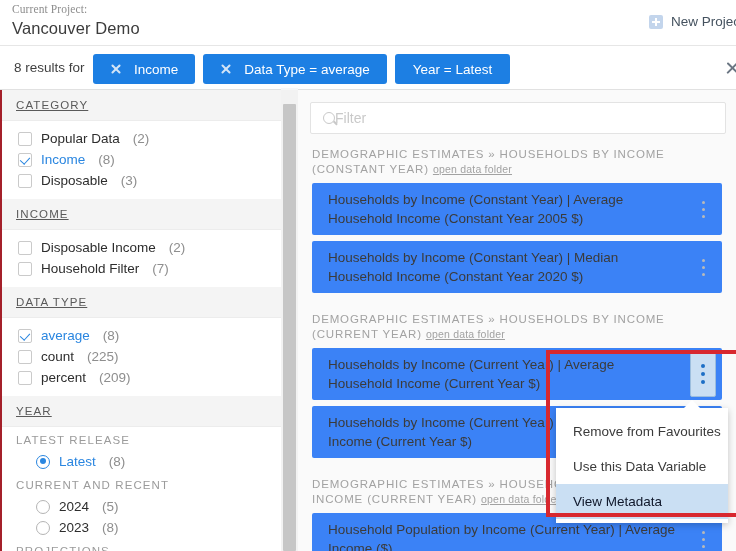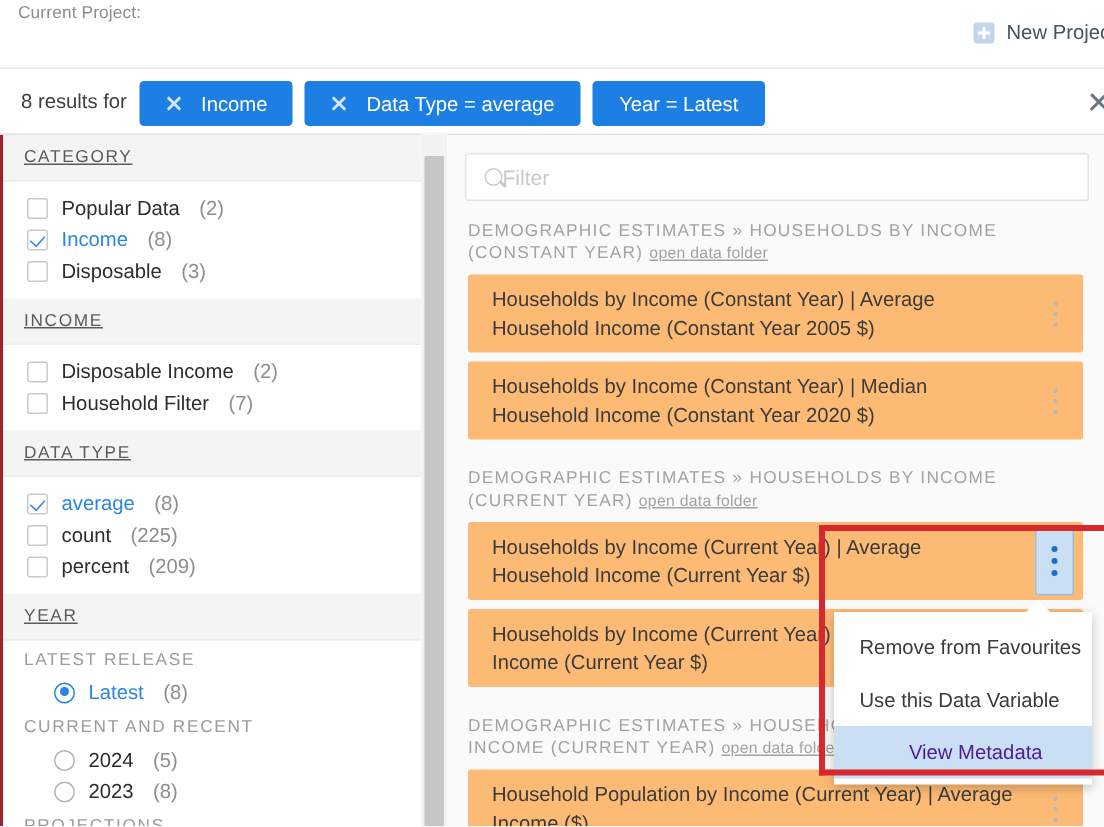--- a/index.html
+++ b/index.html
@@ -18,21 +18,21 @@
     background: #ffffff;
   }
 
   
   .topbar {
     position: absolute; left: 0; top: 0; width: 736px; height: 45px;
     background: #ffffff;
   }
   .proj-label {
     position: absolute; left: 12px; top: 3px;
-    font-size: 11.5px; color: #8d8d8d; letter-spacing: .1px;
+    font-size: 11.5px; color: #8d8d8d; letter-spacing: .1px; font-family: Liberation Serif, serif;
   }
   .proj-name {
     position: absolute; left: 12px; top: 19px;
     font-size: 16.5px; color: #3c3c3c; letter-spacing: .1px;
   }
   .newproj {
     position: absolute; left: 649px; top: 14px;
     display: flex; align-items: center; gap: 8px;
     white-space: nowrap;
   }
@@ -174,21 +174,21 @@
 
   .grp-head {
     color: #a2a2a2; font-size: 11.5px; letter-spacing: .85px;
     line-height: 15px; padding: 13px 14px 6px 14px;
   }
   .odf {
     color: #a2a2a2; font-size: 10.5px; letter-spacing: .2px;
     text-decoration: underline; margin-left: 4px; cursor: pointer;
   }
   .card {
-    margin: 0 14px 6px 14px; background: #fdba74; border-radius: 2px;
+    margin: 0 14px 6px 14px; background: #3b82f6; border-radius: 2px;
     min-height: 50px; display: flex; align-items: center;
     padding: 7px 0 7px 16px; position: relative; cursor: pointer;
   }
   .card-txt {
     font-size: 13.5px; color: #3b3b3b; line-height: 19px;
     padding-right: 42px;
   }
   .dots {
     position: absolute; right: 8px; top: 50%; transform: translateY(-50%);
     width: 22px; height: 36px;
@@ -219,29 +219,30 @@
   }
   .menu:before {
     content: ""; position: absolute; right: 27px; top: -8px;
     border-left: 9px solid transparent; border-right: 9px solid transparent;
     border-bottom: 9px solid #ffffff;
   }
   .mi {
     padding: 10px 0 10px 17px; font-size: 13.5px; color: #3b3b3b;
     cursor: pointer; white-space: nowrap;
   }
-  .mi.hover { background: #cadff3; color: #4c1d95; text-align: center; }
+  .mi.hover { background: #cadff3; color: #0f172a; }
 </style>
 </head>
 <body>
 
 <div id="app">
 
   <div class="topbar">
     <div class="proj-label">Current Project:</div>
+    <div class="proj-name">Vancouver Demo</div>
     <div class="newproj">
       <span class="newproj-ico"></span>
       <span class="newproj-txt">New Project</span>
     </div>
   </div>
 
   <div class="chipbar">
     <div class="results-for">8 results for</div>
     <div class="chips">
       <div class="chip">

